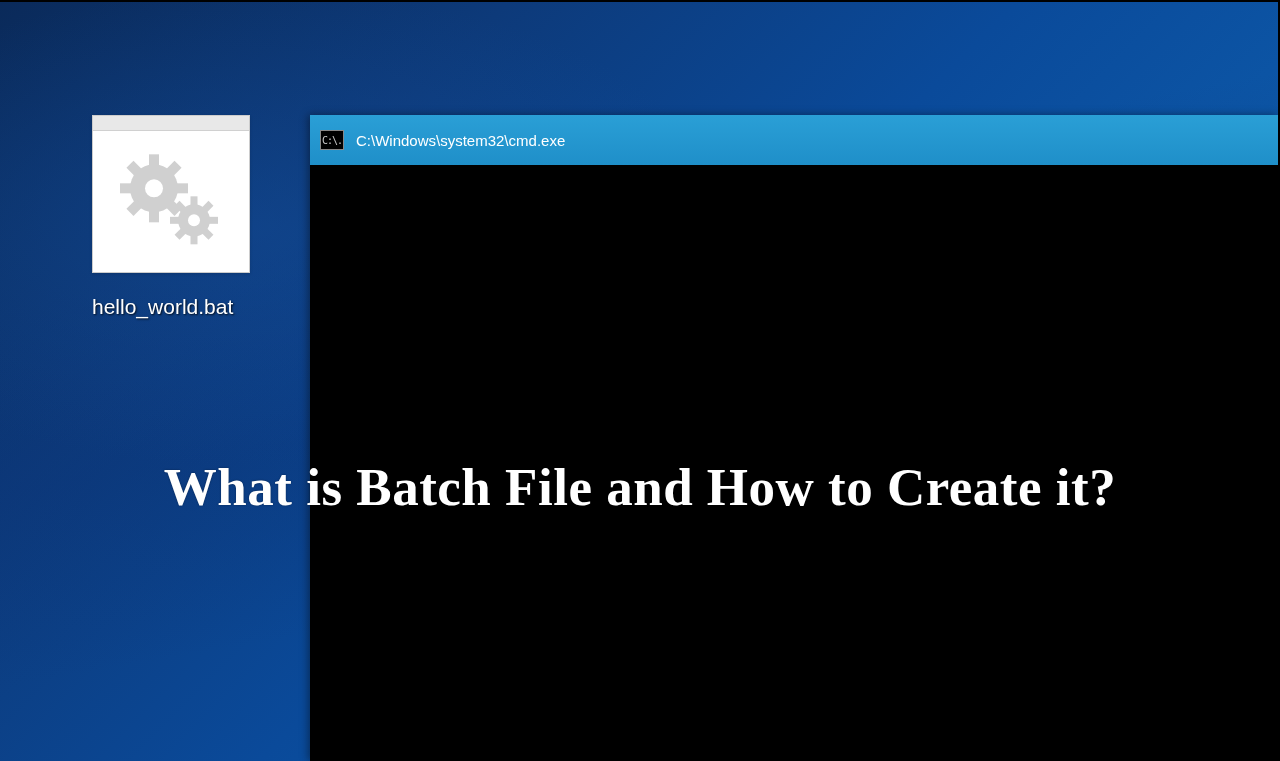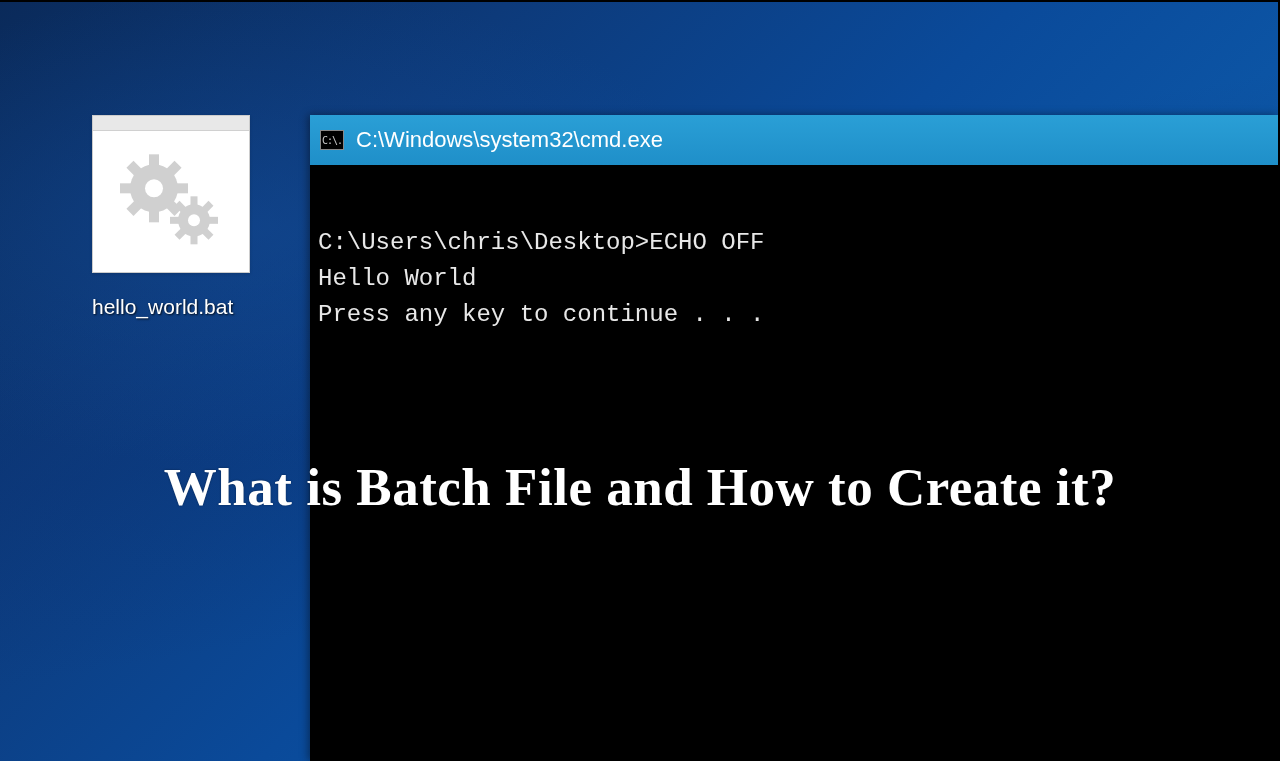--- a/index.html
+++ b/index.html
@@ -46,21 +46,21 @@
 }
 .titlebar {
   height: 50px; background: linear-gradient(#2a9fd6, #1f8fc9);
   display: flex; align-items: center; padding: 0 10px; gap: 12px;
 }
 .titlebar-icon {
   width: 24px; height: 20px; background: #000; border: 1px solid #888;
   color: #ccc; font-size: 10px; font-family: monospace; display: flex; align-items: center; justify-content: center;
   letter-spacing: -1px;
 }
-.titlebar-text { color: #fff; font-size: 22px; font-weight: 400; }
+.titlebar-text { color: #fff; font-size: 15px; font-weight: 400; }
 .cmd-body { padding: 60px 8px 8px 8px; }
 .cmd-line {
   color: #e8e8e8; font-family: Consolas, "Courier New", monospace;
   font-size: 24px; line-height: 1.5; white-space: pre;
 }
 
 
 .headline {
   position: absolute; top: 457px; left: 0; right: 0; text-align: center;
   color: #fff; font-family: Georgia, "Times New Roman", serif; font-weight: 700;
@@ -112,20 +112,15 @@
     </span>
   </div>
   <div class="file-label">hello_world.bat</div>
 </div>
 
 <div class="cmd-window">
   <div class="titlebar">
     <span class="titlebar-icon">C:\.</span>
     <span class="titlebar-text">C:\Windows\system32\cmd.exe</span>
   </div>
-  <div class="cmd-body">
-    <div class="cmd-line">C:\Users\chris\Desktop&gt;ECHO OFF</div>
-    <div class="cmd-line">Hello World</div>
-    <div class="cmd-line">Press any key to continue . . .</div>
-  </div>
 </div>
 
 <div class="headline">What is Batch File and How to Create it?</div>
 
 </body></html>

